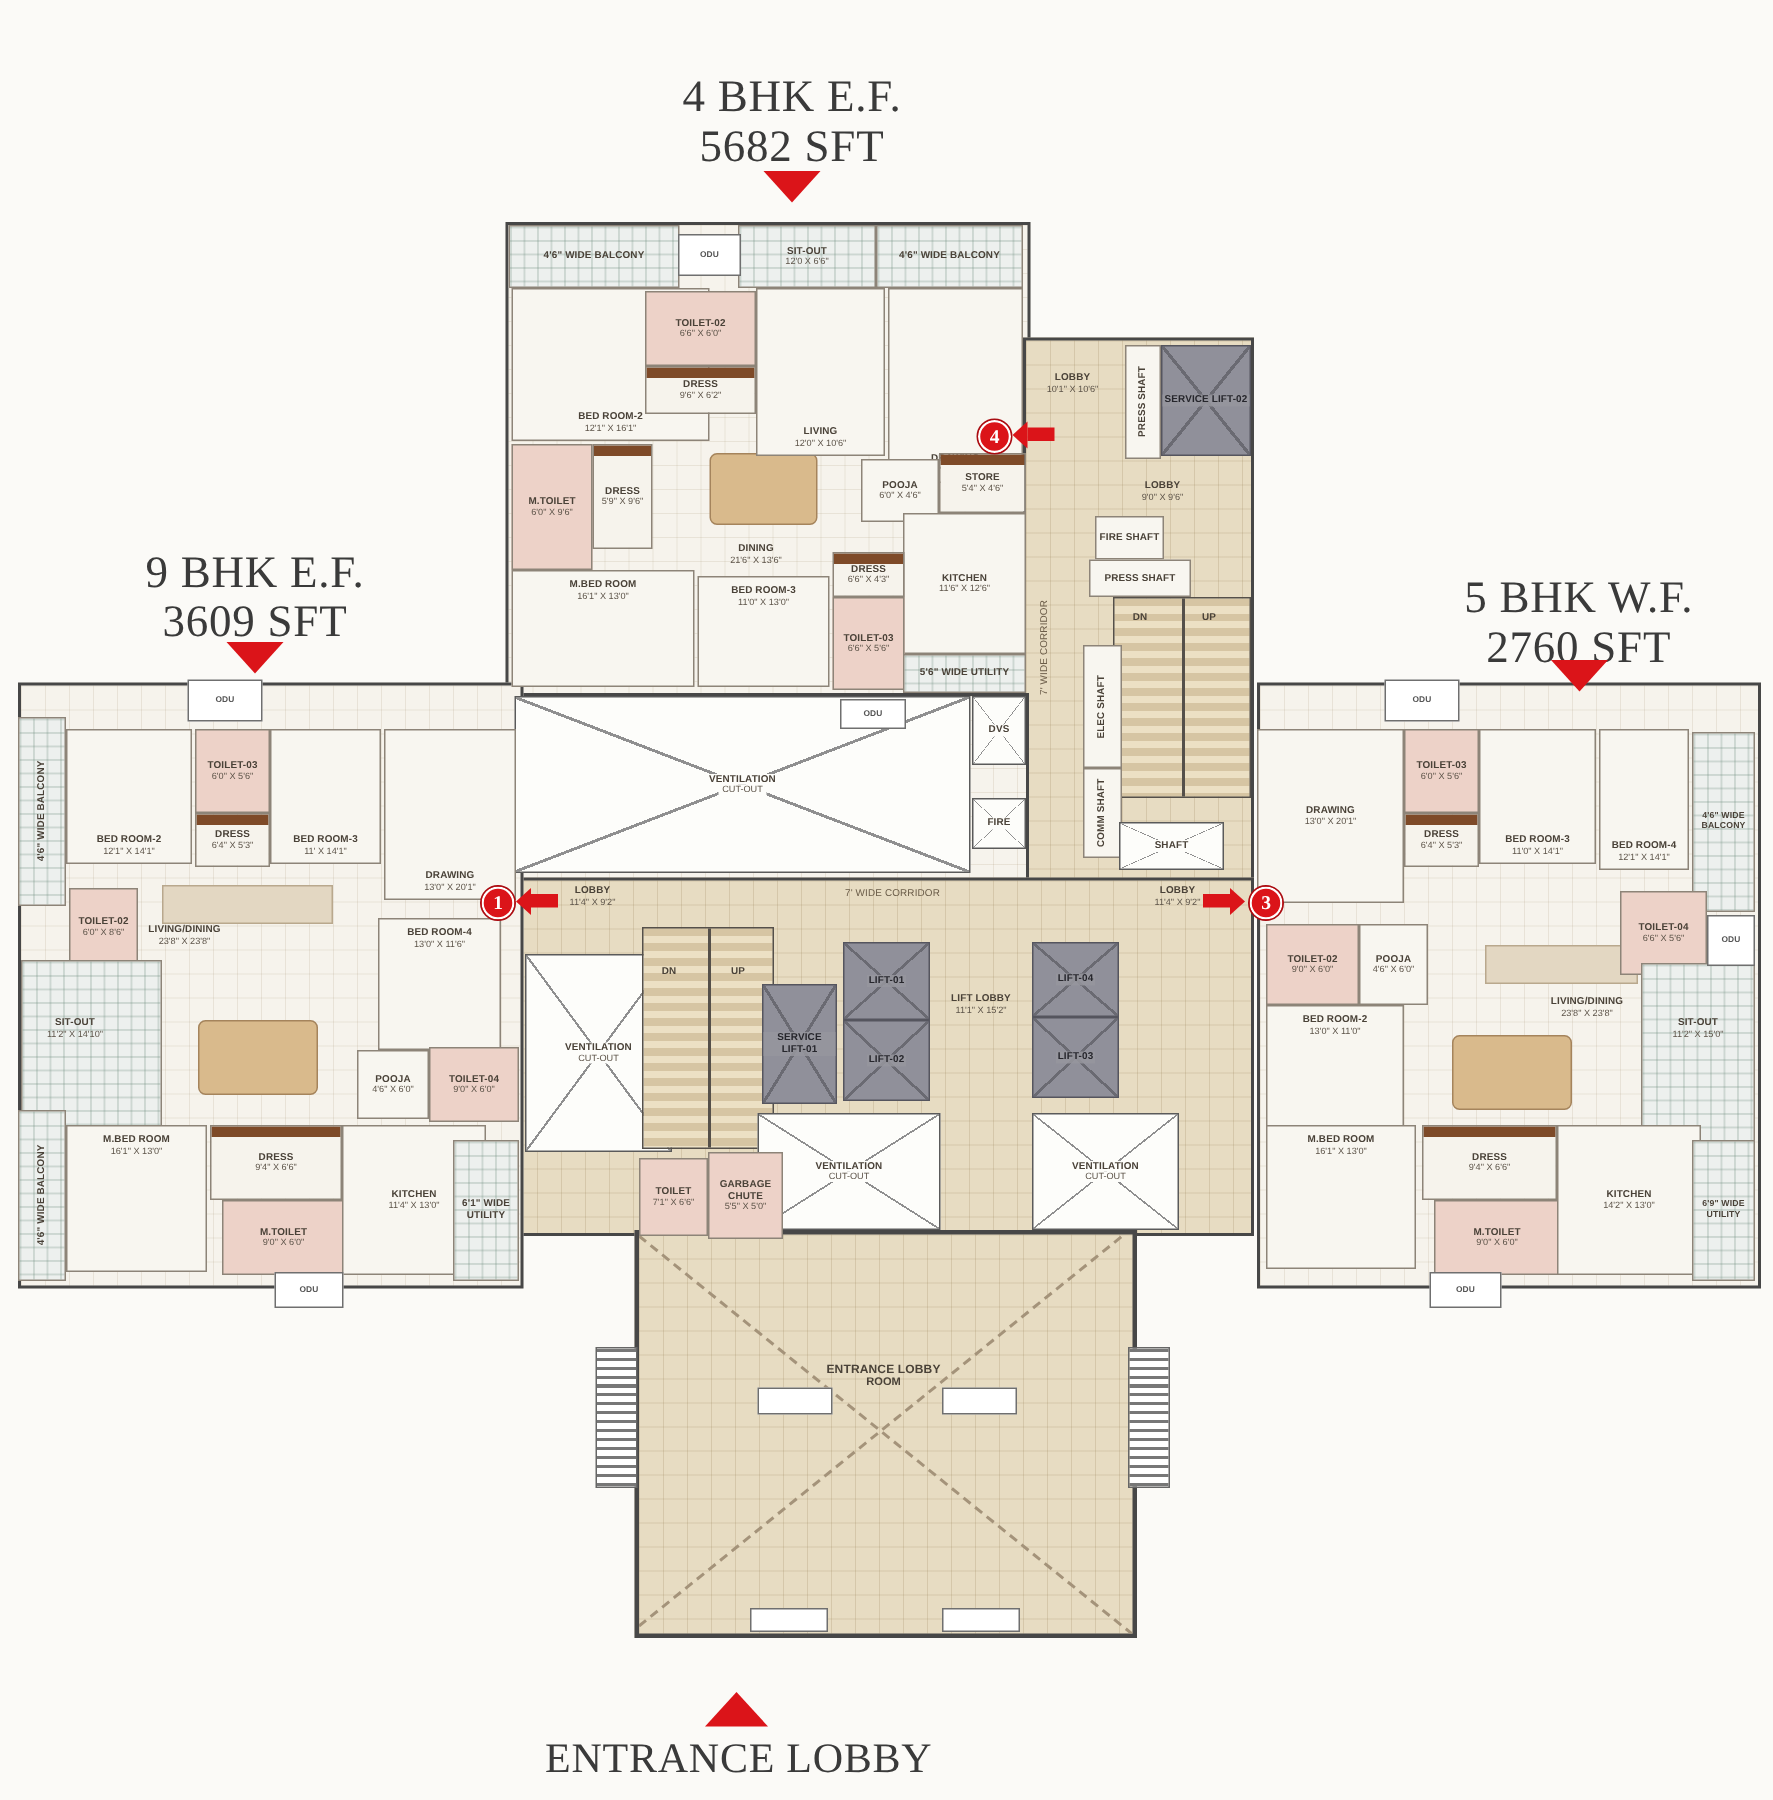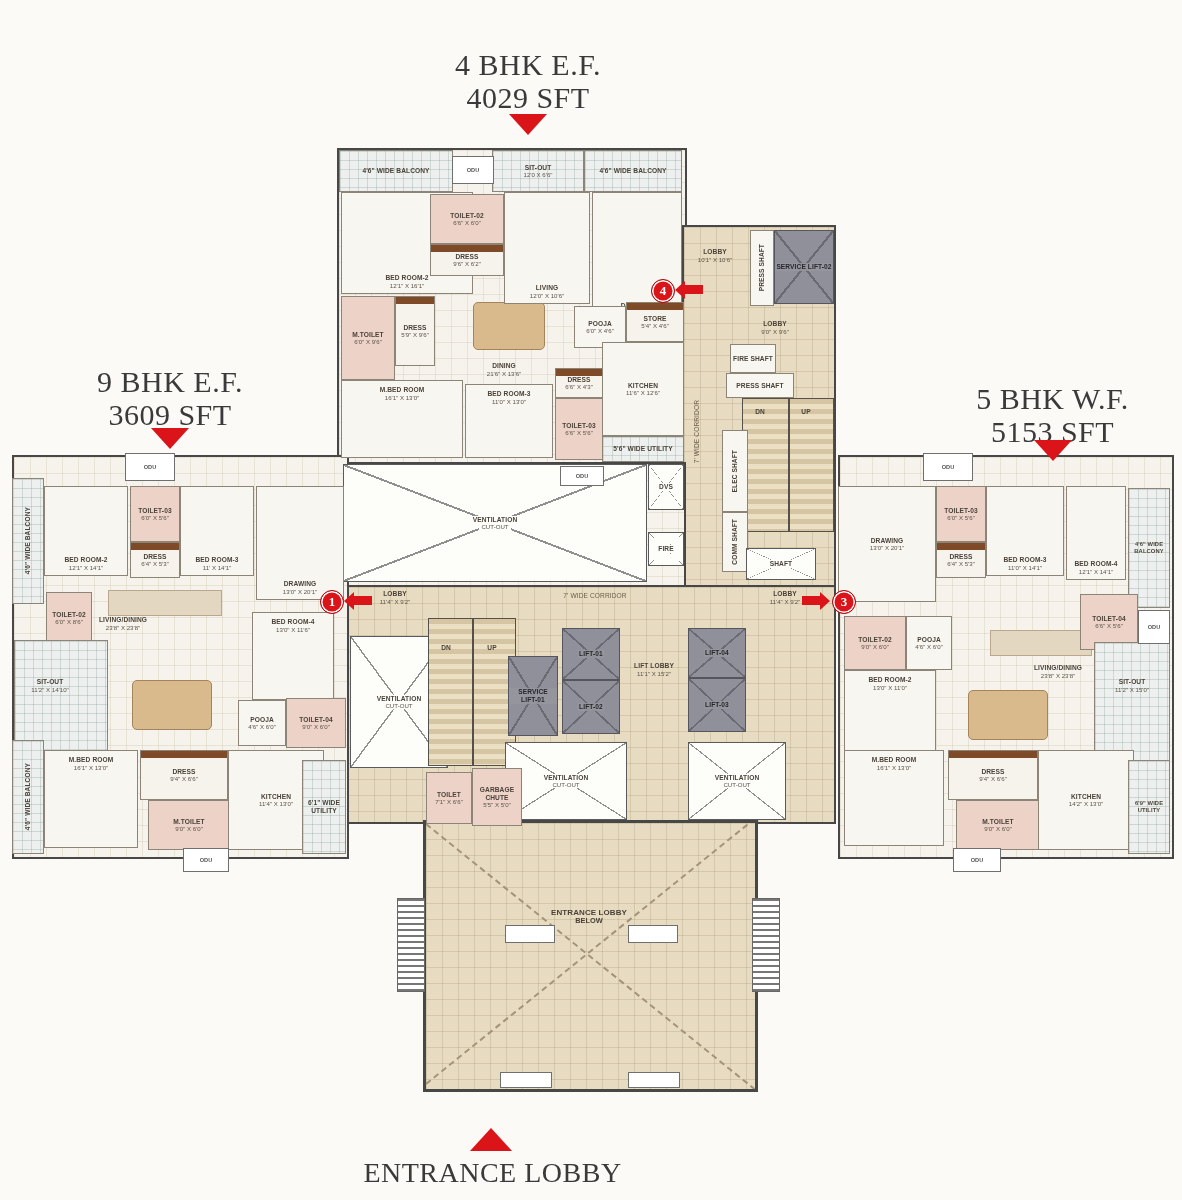--- a/index.html
+++ b/index.html
@@ -65,33 +65,33 @@
          border-bottom:23px solid #db1419;z-index:8;}
   .dashline{position:absolute;border-top:2px dashed #a4937a;transform-origin:left center;z-index:1;}
 </style>
 </head>
 <body>
 
 <div id="canvas">
 
   <div class="title" style="left:388px;top:48px;width:280px">
     <div>4 BHK E.F.</div>
-    <div>4029 SFT</div>
+    <div>5682 SFT</div>
   </div>
   <div class="tri-down" style="left:509px;top:114px"></div>
 
   <div class="title" style="left:60px;top:365px;width:220px">
     <div>9 BHK E.F.</div>
     <div>3609 SFT</div>
   </div>
   <div class="tri-down" style="left:151px;top:428px"></div>
 
   <div class="title" style="left:940px;top:382px;width:225px">
     <div>5 BHK W.F.</div>
-    <div>5153 SFT</div>
+    <div>2760 SFT</div>
   </div>
   <div class="tri-down" style="left:1034px;top:440px"></div>
 
   <div class="tri-up" style="left:470px;top:1128px"></div>
   <div class="title" style="left:320px;top:1158px;width:345px;font-size:28px">ENTRANCE LOBBY</div>
 
   <div class="slab" style="left:337px;top:148px;width:346px;height:314px"></div>
   <div class="tanslab" style="left:682px;top:225px;width:150px;height:362px"></div>
   <div class="slab" style="left:340px;top:462px;width:342px;height:123px"></div>
   <div class="tanslab" style="left:340px;top:585px;width:492px;height:235px"></div>
@@ -287,21 +287,21 @@
   <div class="room pink" style="left:426px;top:772px;width:44px;height:50px">
     <span class="rn">TOILET</span>
     <span class="rd">7'1" X 6'6"</span>
     </div>
   <div class="room pink" style="left:472px;top:768px;width:48px;height:56px">
     <span class="rn">GARBAGE CHUTE</span>
     <span class="rd">5'5" X 5'0"</span>
     </div>
   <div class="flabel" style="left:528px;top:908px;width:122px">
     <span class="rn" style="font-size:8px">ENTRANCE LOBBY</span>
-    <span class="rd" style="font-size:7.4px;font-weight:bold;color:#4a4238">BELOW</span>
+    <span class="rd" style="font-size:7.4px;font-weight:bold;color:#4a4238">ROOM</span>
     </div>
   <div class="hatch" style="left:397px;top:898px;width:26px;height:92px"></div>
   <div class="hatch" style="left:752px;top:898px;width:26px;height:92px"></div>
   <div class="pillar" style="left:505px;top:925px;width:48px;height:16px"></div>
   <div class="pillar" style="left:628px;top:925px;width:48px;height:16px"></div>
   <div class="pillar" style="left:500px;top:1072px;width:50px;height:14px"></div>
   <div class="pillar" style="left:628px;top:1072px;width:50px;height:14px"></div>
 
   <div class="odu" style="left:125px;top:453px;width:48px;height:26px">
     <span class="rn">ODU</span>

